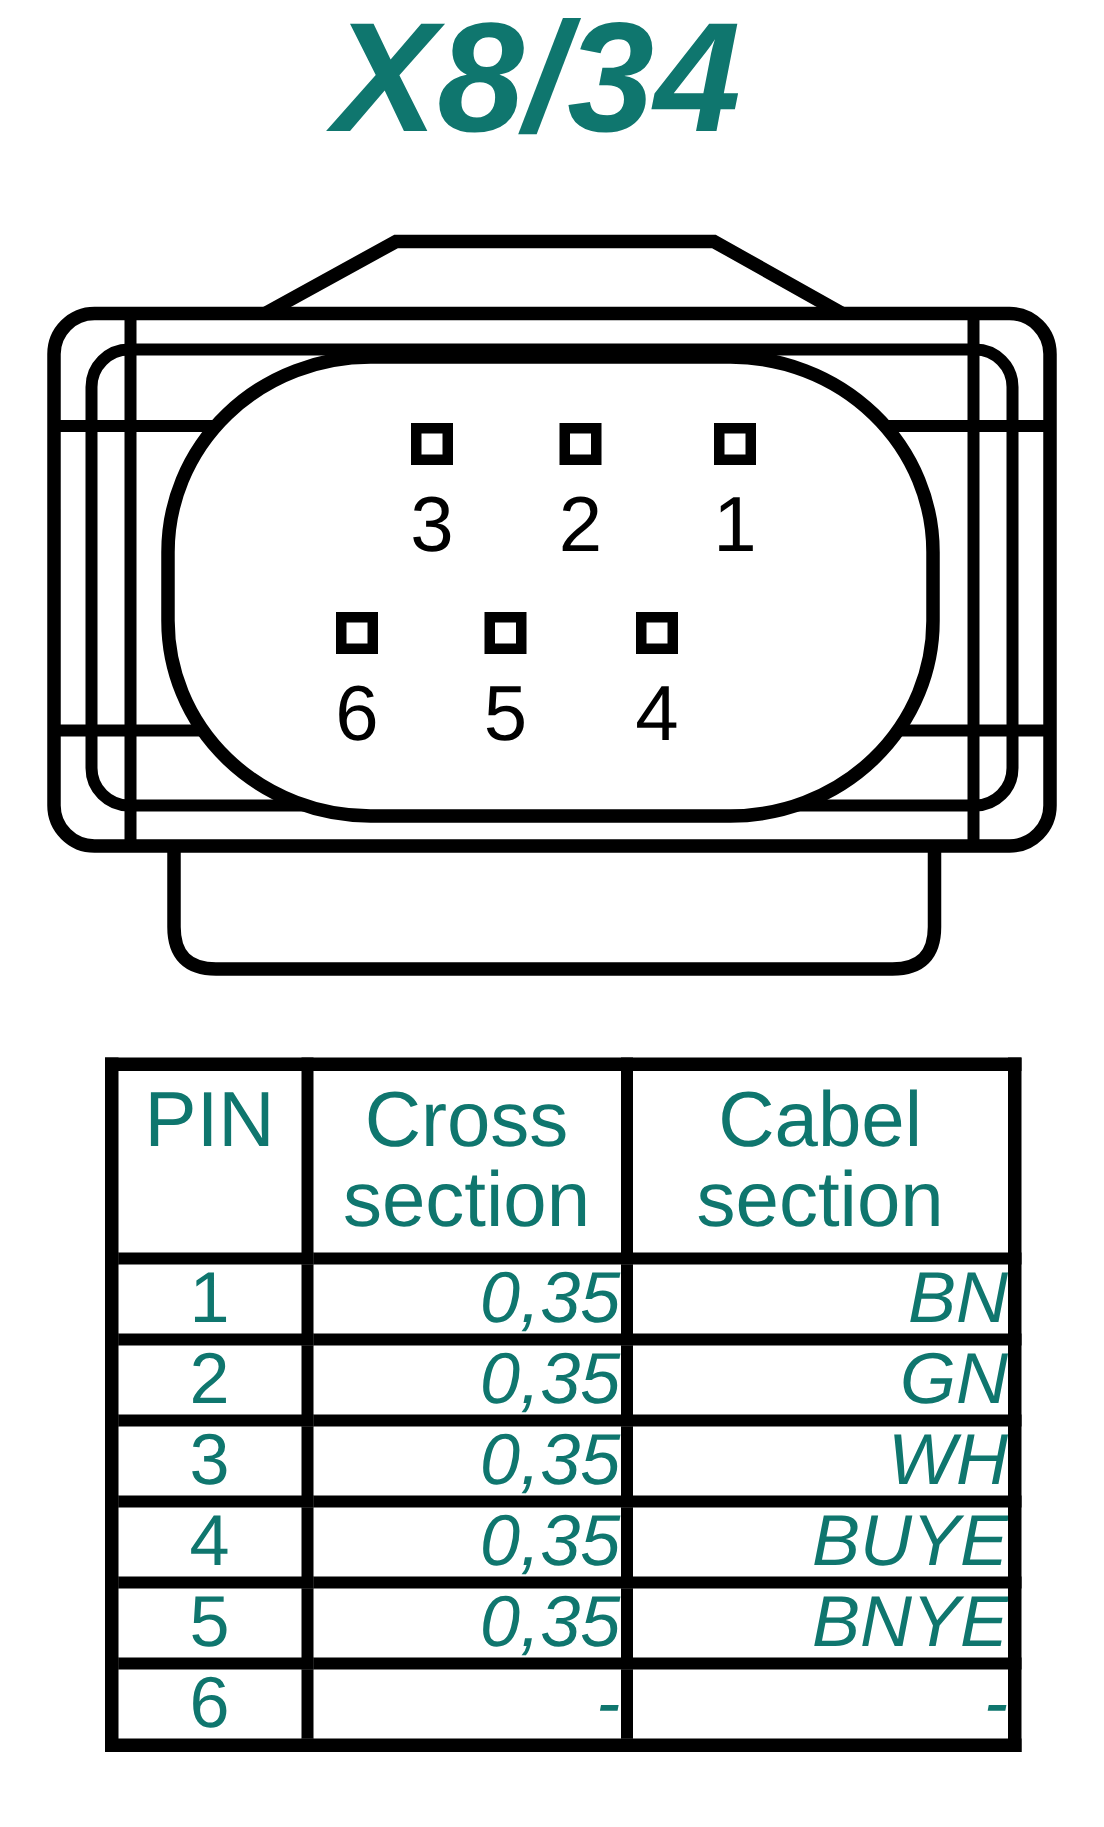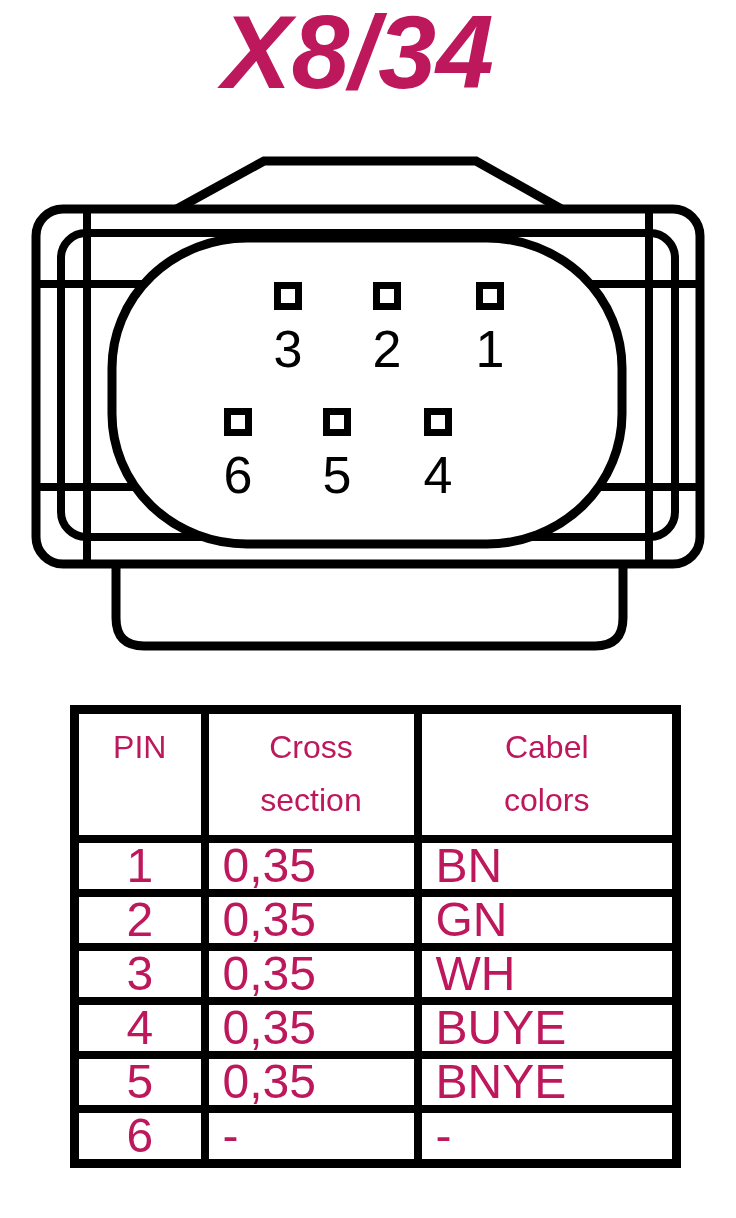--- a/index.html
+++ b/index.html
@@ -5,21 +5,21 @@
   html, body {
     margin: 0;
     padding: 0;
     background: #ffffff;
   }
   #page {
     position: relative;
     width: 736px;
     height: 1218px;
     background: #ffffff;
-    color: #be185d;
+    color: #0f766e;
     font-family: "Liberation Sans", sans-serif;
     overflow: hidden;
   }
   
   #title {
     position: absolute;
     top: -4px;
     left: 0;
     width: 736px;
     text-align: center;
@@ -57,34 +57,34 @@
   }
   #pin-table th, #pin-table td {
     border: 8px solid #000;
     font-weight: normal;
     overflow: hidden;
   }
   #pin-table th {
     height: 113px;             
     vertical-align: top;
     text-align: center;
-    font-size: 32px;
+    font-size: 52px;
     line-height: 53px;
     padding-top: 7px;
     white-space: pre-line;
   }
   #pin-table td {
     height: 42px;              
     font-size: 48px;
     line-height: 46px;
     vertical-align: middle;
     padding: 0;
   }
   #pin-table td.c-pin  { text-align: center; }
-  #pin-table td.c-left { text-align: left; padding-left: 14px; }
+  #pin-table td.c-left { text-align: right; padding-left: 14px; font-style: italic; }
 </style>
 </head>
 <body>
 
 <div id="page">
 
   <h1 id="title">X8/34</h1>
 
   <svg id="connector-svg" width="736" height="540" viewBox="0 0 736 540" xmlns="http://www.w3.org/2000/svg">
 
@@ -128,21 +128,21 @@
       <col style="width:130px">
       <col style="width:213px">
       <col style="width:259px">
     </colgroup>
     <thead>
       <tr>
         <th>PIN</th>
         <th>Cross
 section</th>
         <th>Cabel
-colors</th>
+section</th>
       </tr>
     </thead>
     <tbody>
       <tr>
         <td class="c-pin">1</td>
         <td class="c-left">0,35</td>
         <td class="c-left">BN</td>
       </tr>
       <tr>
         <td class="c-pin">2</td>

